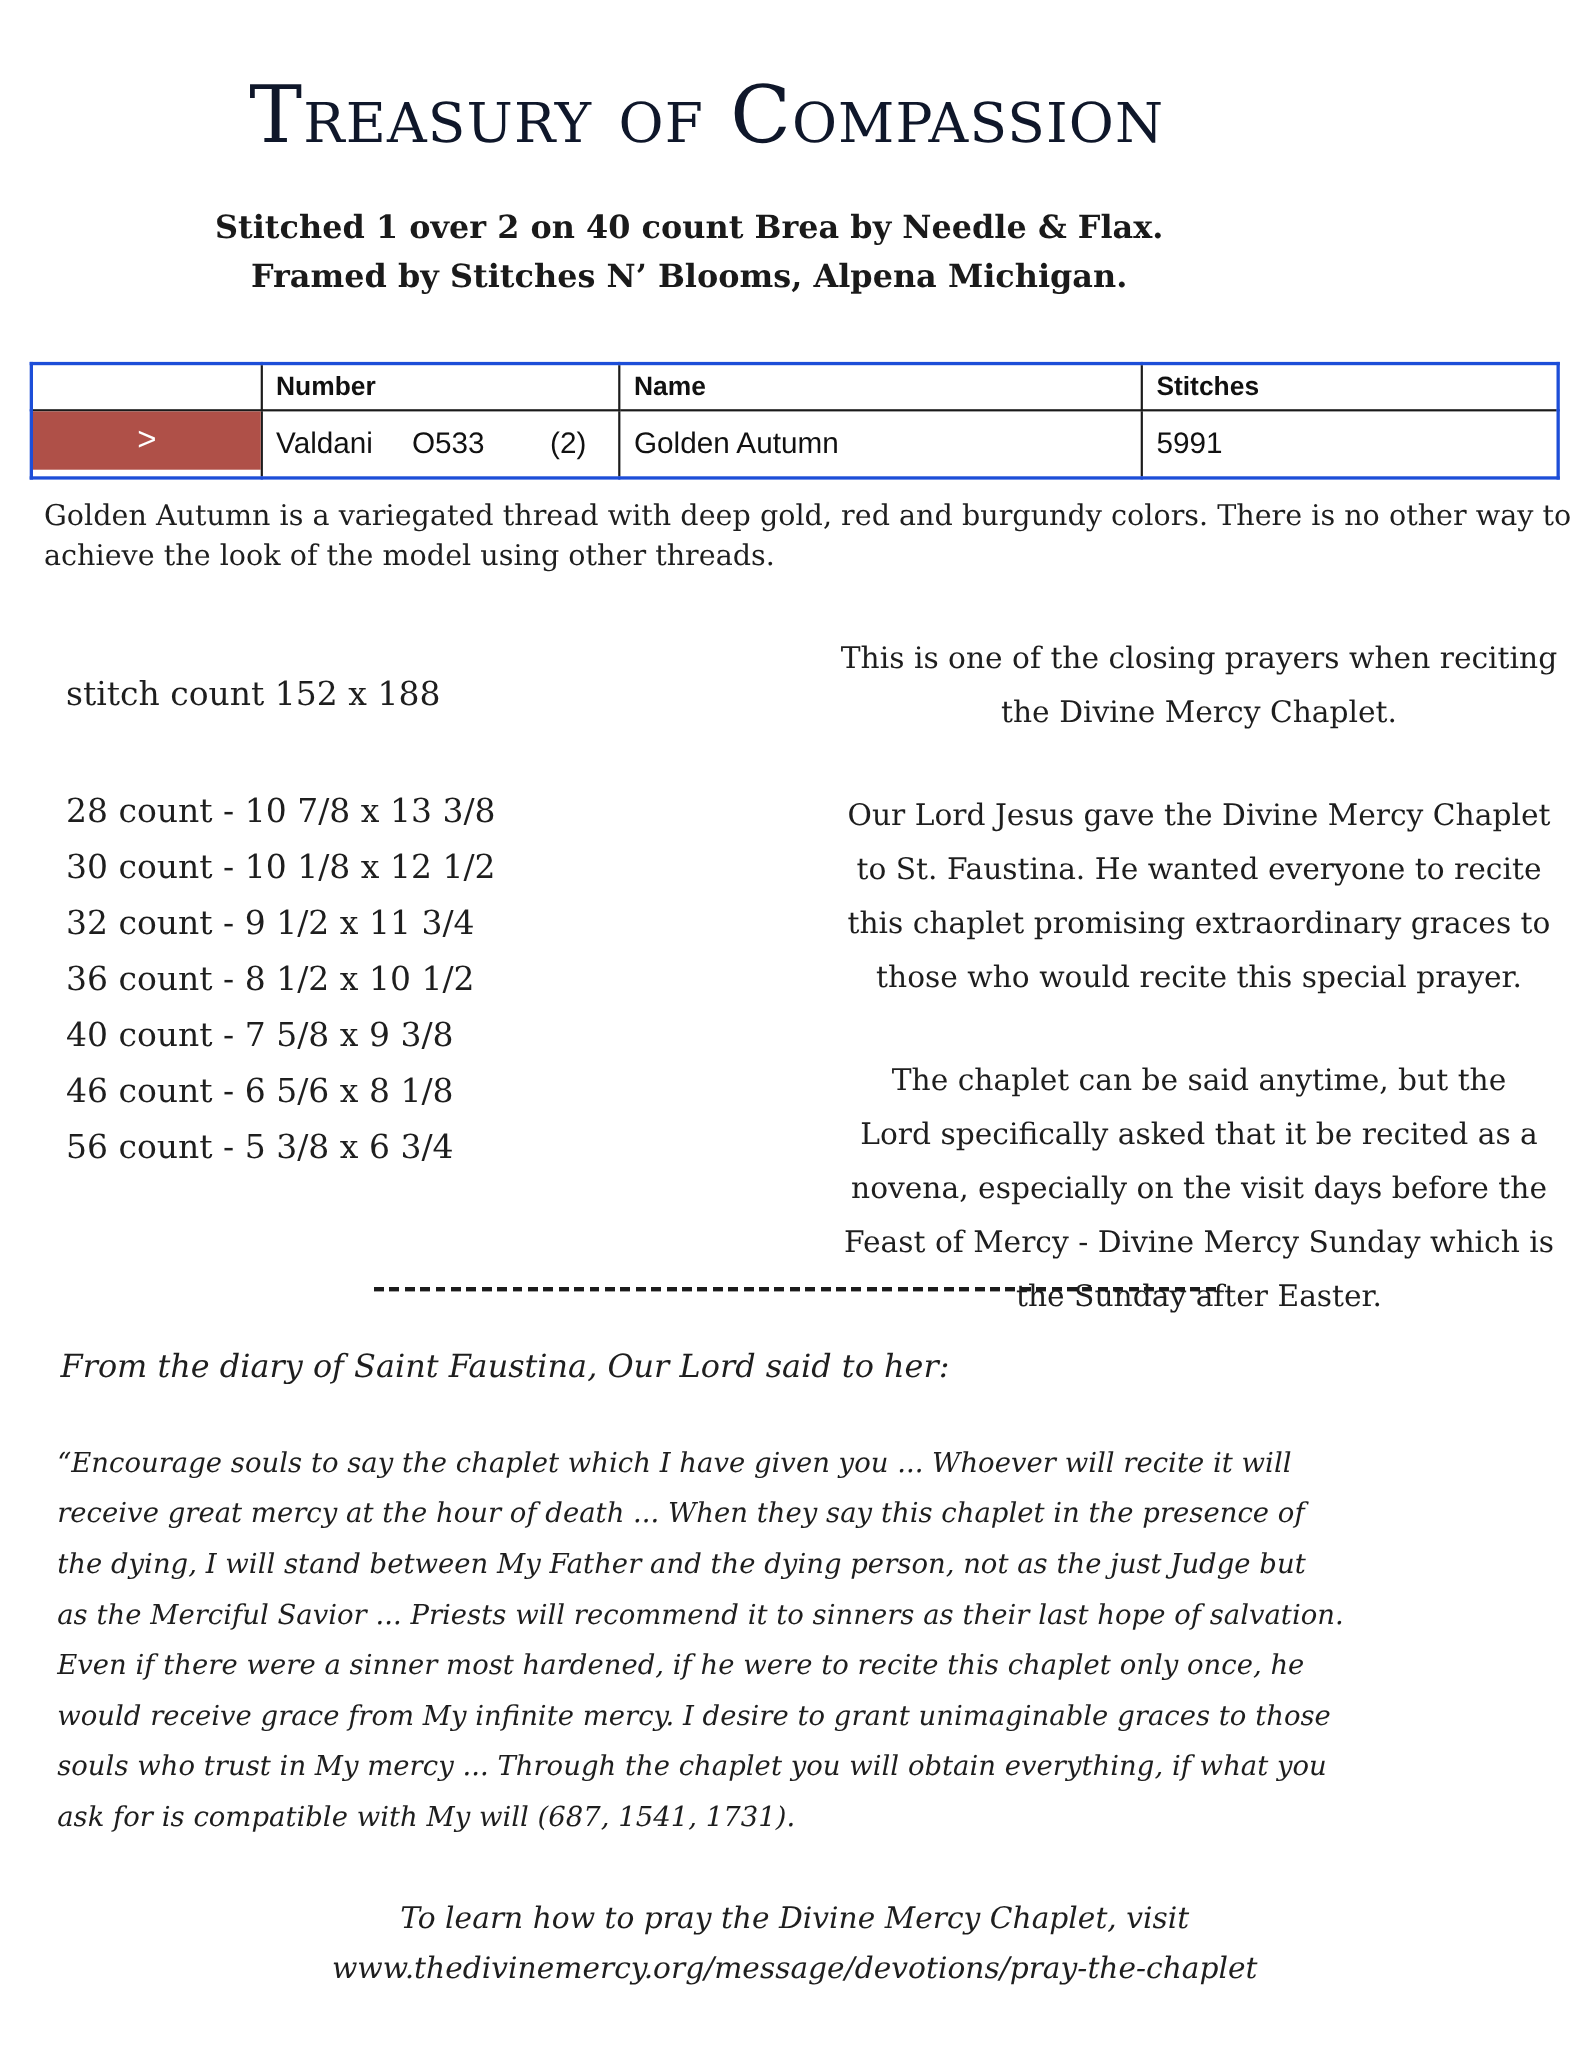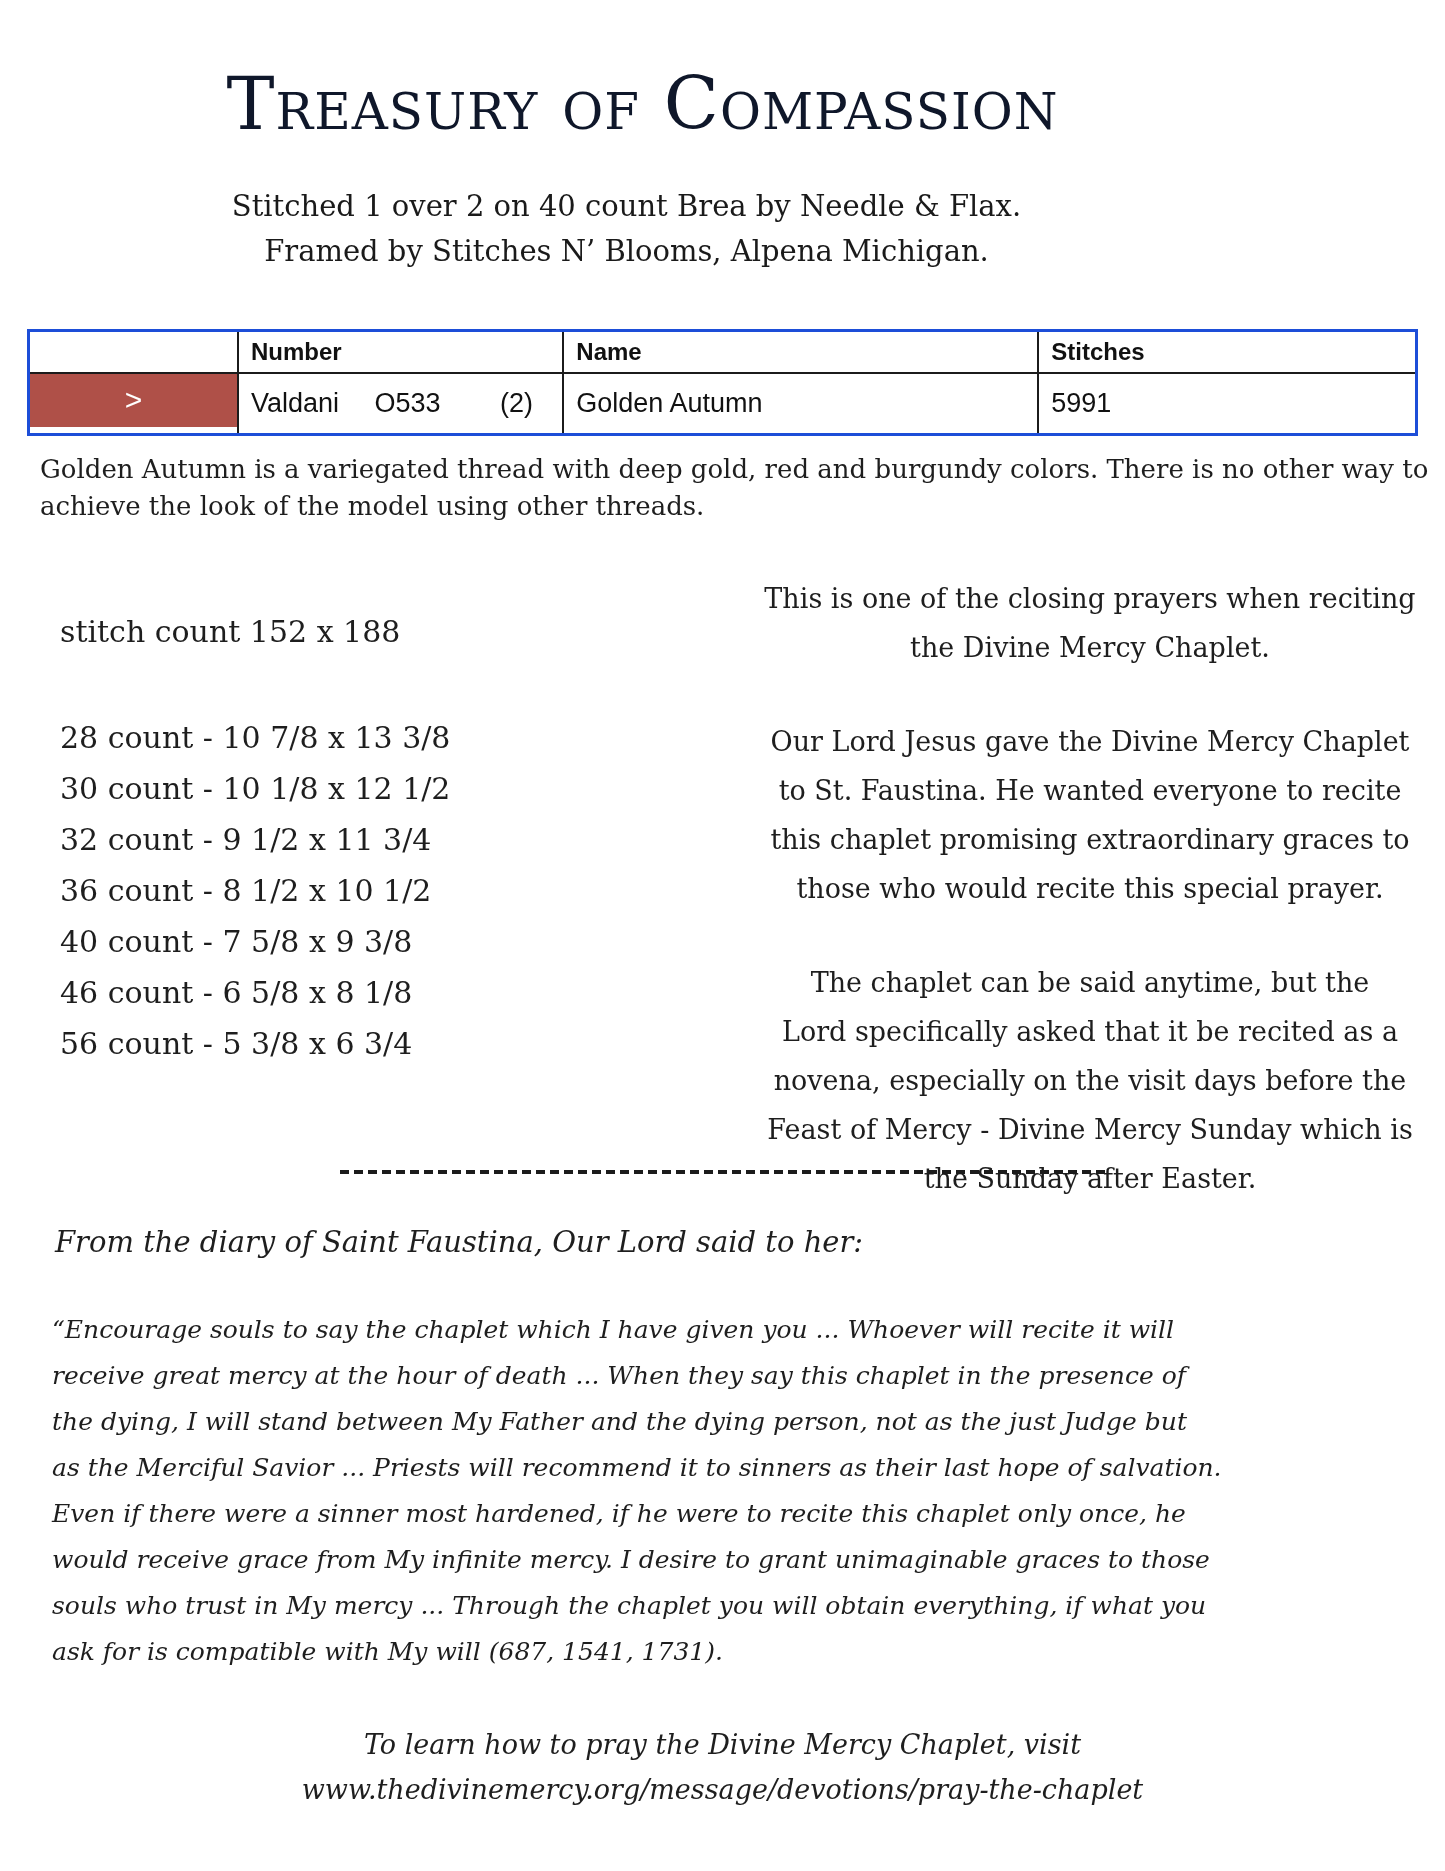--- a/index.html
+++ b/index.html
@@ -17,21 +17,21 @@
     top: 62px; left: 0; width: 1285px;
     text-align: center;
     font-variant: small-caps;
     font-size: 72px; letter-spacing: 1px;
     color: #0f172a;
     white-space: nowrap;
   }
   .subtitle {
     top: 184px; left: 0; width: 1253px;
     text-align: center;
-    font-weight: normal;
+    font-weight: bold;
     font-size: 29px; line-height: 45px;
     color: #1a1a1a;
   }
 
   table.thread-table {
     position: absolute;
     top: 329px; left: 27px; width: 1391px;
     border-collapse: collapse;
     font-family: "Liberation Sans", sans-serif;
     color: #111;
@@ -138,21 +138,21 @@
 </div>
 
 <div class="abs left-col">
   <div class="stitch-heading nowrap">stitch count 152 x 188</div>
   <div class="sizes">
     <div class="nowrap">28 count - 10 7/8 x 13 3/8</div>
     <div class="nowrap">30 count - 10 1/8 x 12 1/2</div>
     <div class="nowrap">32 count - 9 1/2 x 11 3/4</div>
     <div class="nowrap">36 count - 8 1/2 x 10 1/2</div>
     <div class="nowrap">40 count - 7 5/8 x 9 3/8</div>
-    <div class="nowrap">46 count - 6 5/8 x 8 1/8</div>
+    <div class="nowrap">46 count - 6 5/6 x 8 1/8</div>
     <div class="nowrap">56 count - 5 3/8 x 6 3/4</div>
   </div>
 </div>
 
 <div class="abs right-col">
   <div class="para">
     <div class="nowrap">This is one of the closing prayers when reciting</div>
     <div class="nowrap">the Divine Mercy Chaplet.</div>
   </div>
   <div class="para">

